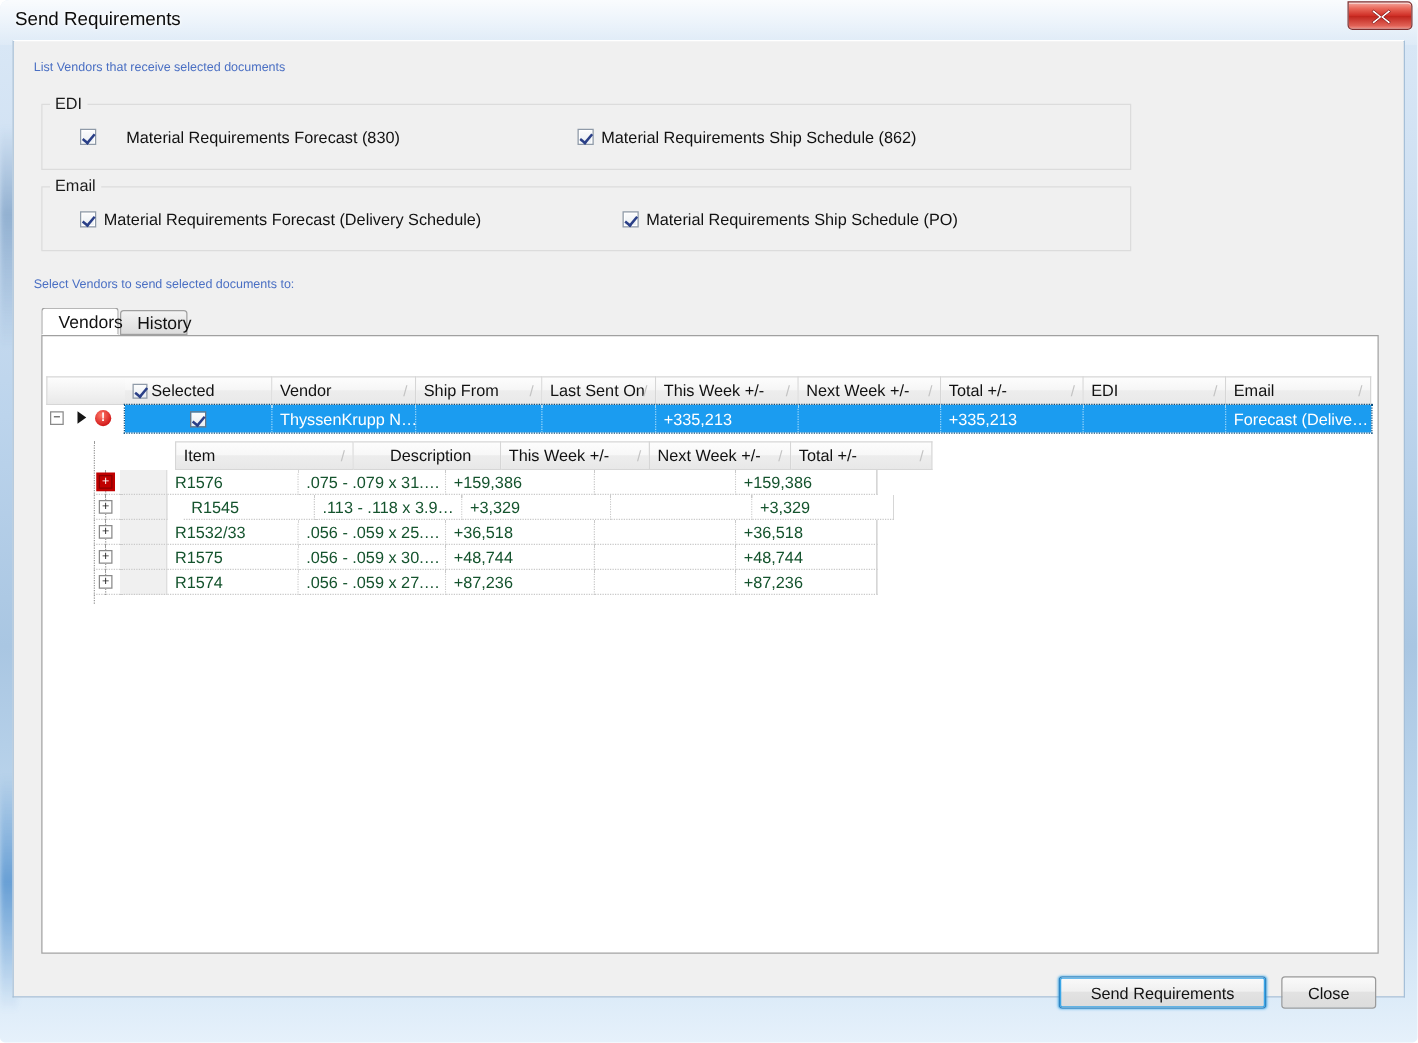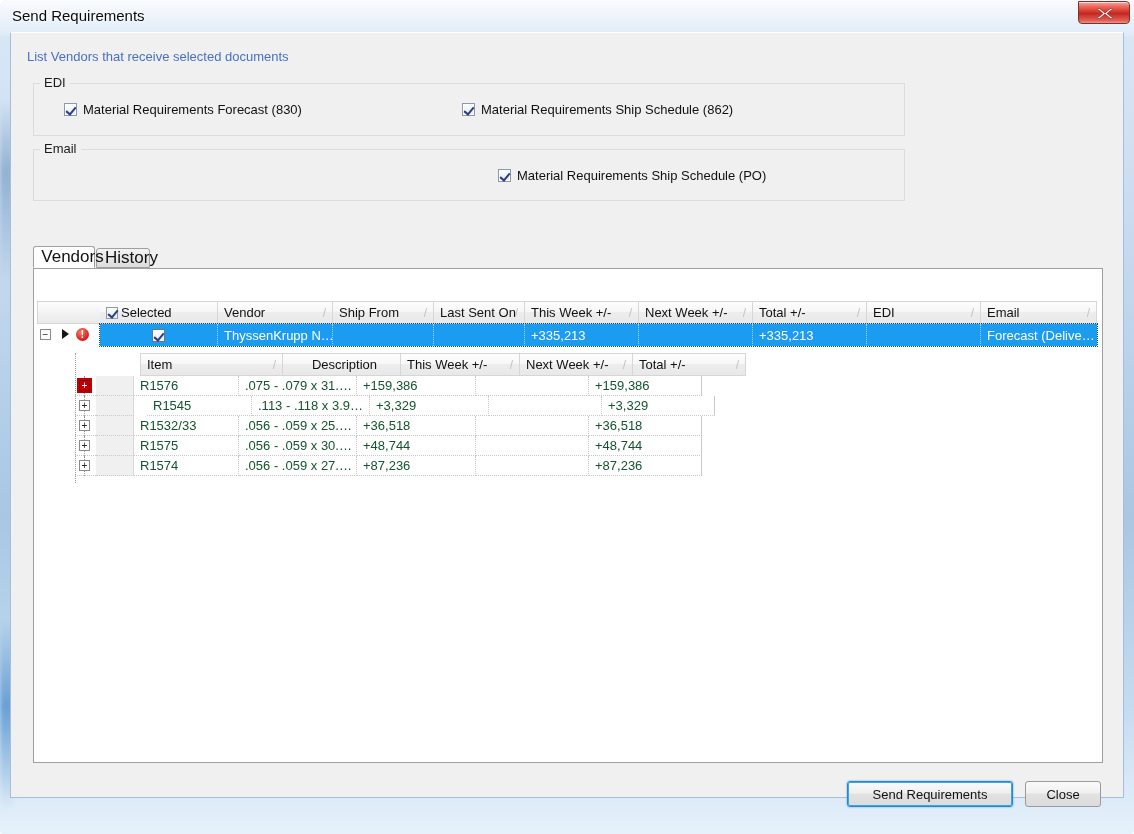--- a/index.html
+++ b/index.html
@@ -59,21 +59,21 @@
   .client {
     position: absolute; left: 10px; top: 32px;
     width: 1114px; height: 766px;
     background: #f0f0f0;
     border: 1px solid #a5bfd8;
     border-top-color: #ffffff;
   }
 
   .link-label {
     position: absolute;
-    font-size: 13px; color: #4a6fc3;
+    font-size: 10px; color: #4a6fc3;
     white-space: nowrap;
   }
   #hdr-list { left: 16px; top: 16px; }
   #hdr-select { left: 16px; top: 189px; }
 
   
   .groupbox { position: absolute; border: 1px solid #dcdcdc; background: #f0f0f0; }
   .groupbox .legend {
     position: absolute; left: 6px; top: -9px;
     background: #f0f0f0; padding: 0 4px;
@@ -96,21 +96,21 @@
     width: 4px; height: 8px;
     border: solid #2a3f87; border-width: 0 2px 2px 0;
     transform: rotate(40deg);
   }
   .chk-label { font-size: 13px; color: #111; margin-left: 6px; white-space: nowrap; }
 
   
   .tabstrip { position: absolute; left: 22px; top: 213px; height: 22px; }
   .tab {
     position: absolute; top: 0; height: 22px;
-    font-size: 17px; color: #111;
+    font-size: 14px; color: #111;
     display: flex; align-items: center; justify-content: center;
     border: 1px solid #a0a0a0;
     border-radius: 3px 3px 0 0;
     cursor: pointer;
     padding-left: 17px;
   }
   .tab.active {
     background: #ffffff; border-bottom-color: #ffffff;
     left: 0; width: 62px; z-index: 2;
   }
@@ -301,38 +301,43 @@
       </span>
     </div>
   </div>
 
   <div class="client">
 
     <div id="hdr-list" class="link-label">List Vendors that receive selected documents</div>
 
     <div id="gb-edi" class="groupbox">
       <div class="legend">EDI</div>
-      <div class="chk-row" style="left:30px; top:18px;">
+      <div class="chk-row" style="left:30px; top:18px;gap:18px;">
         <span class="chkbox checked"></span>
         <span class="chk-label">Material Requirements Forecast (830)</span>
       </div>
       <div class="chk-row" style="left:428px; top:18px;">
         <span class="chkbox checked"></span>
         <span class="chk-label">Material Requirements Ship Schedule (862)</span>
       </div>
     </div>
 
     <div id="gb-email" class="groupbox">
       <div class="legend">Email</div>
+      <div class="chk-row" style="left:30px; top:18px;">
+        <span class="chkbox checked"></span>
+        <span class="chk-label">Material Requirements Forecast (Delivery Schedule)</span>
+      </div>
       <div class="chk-row" style="left:428px; top:18px;padding-left:36px;">
         <span class="chkbox checked"></span>
         <span class="chk-label">Material Requirements Ship Schedule (PO)</span>
       </div>
     </div>
 
+    <div id="hdr-select" class="link-label">Select Vendors to send selected documents to:</div>
 
     <div class="tabstrip">
       <div class="tab active">
         <span>Vendors</span>
       </div>
       <div class="tab inactive">
         <span>History</span>
       </div>
     </div>
 

